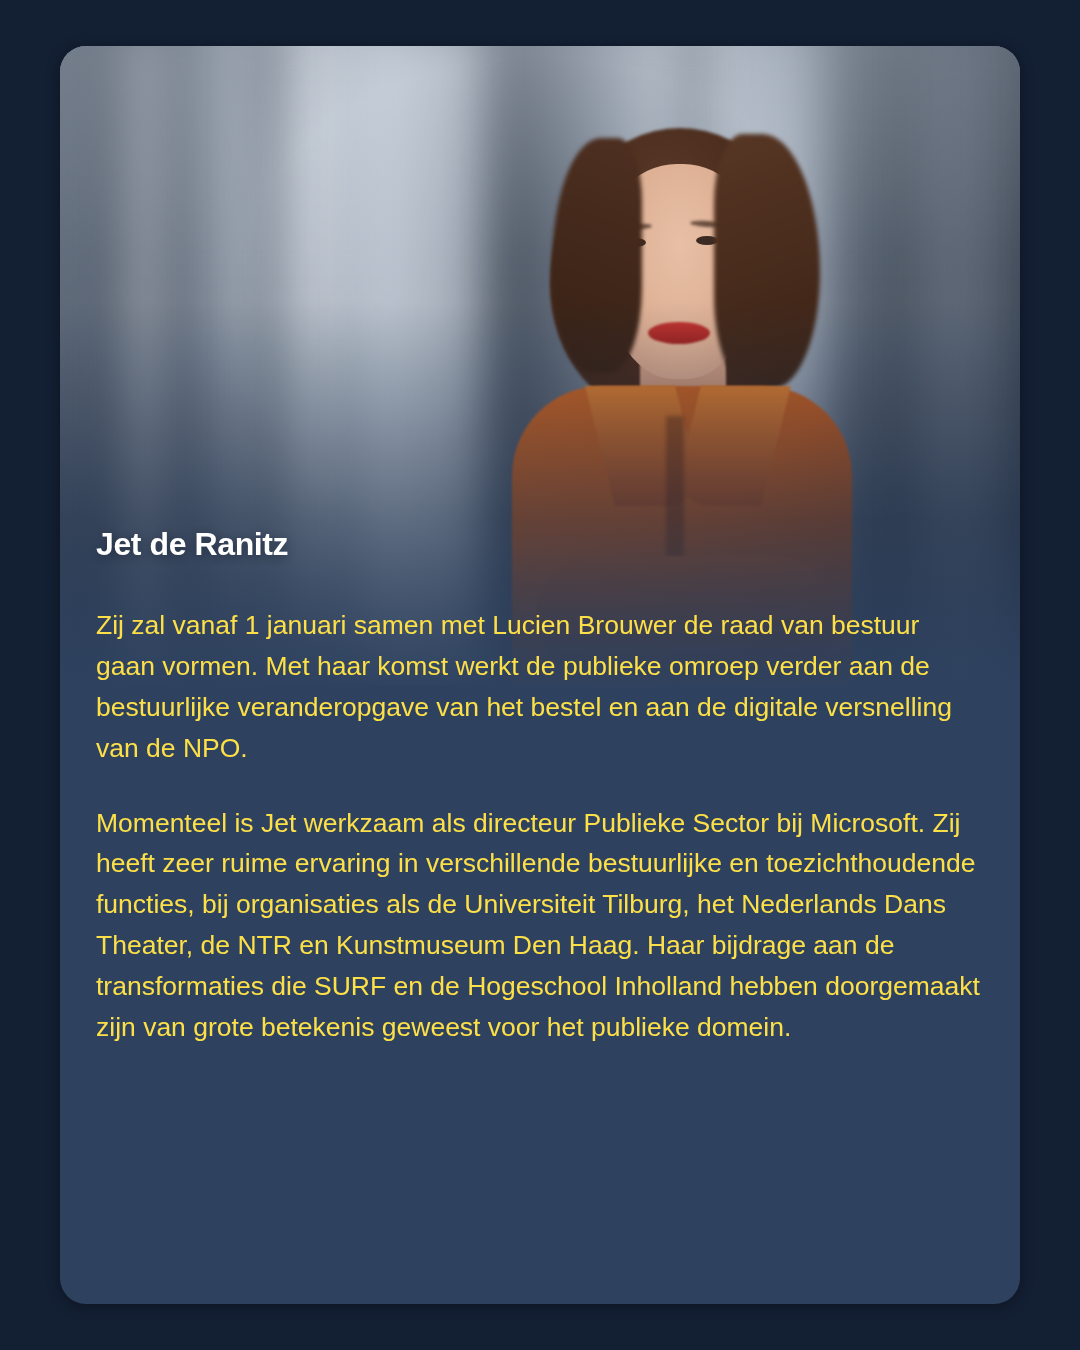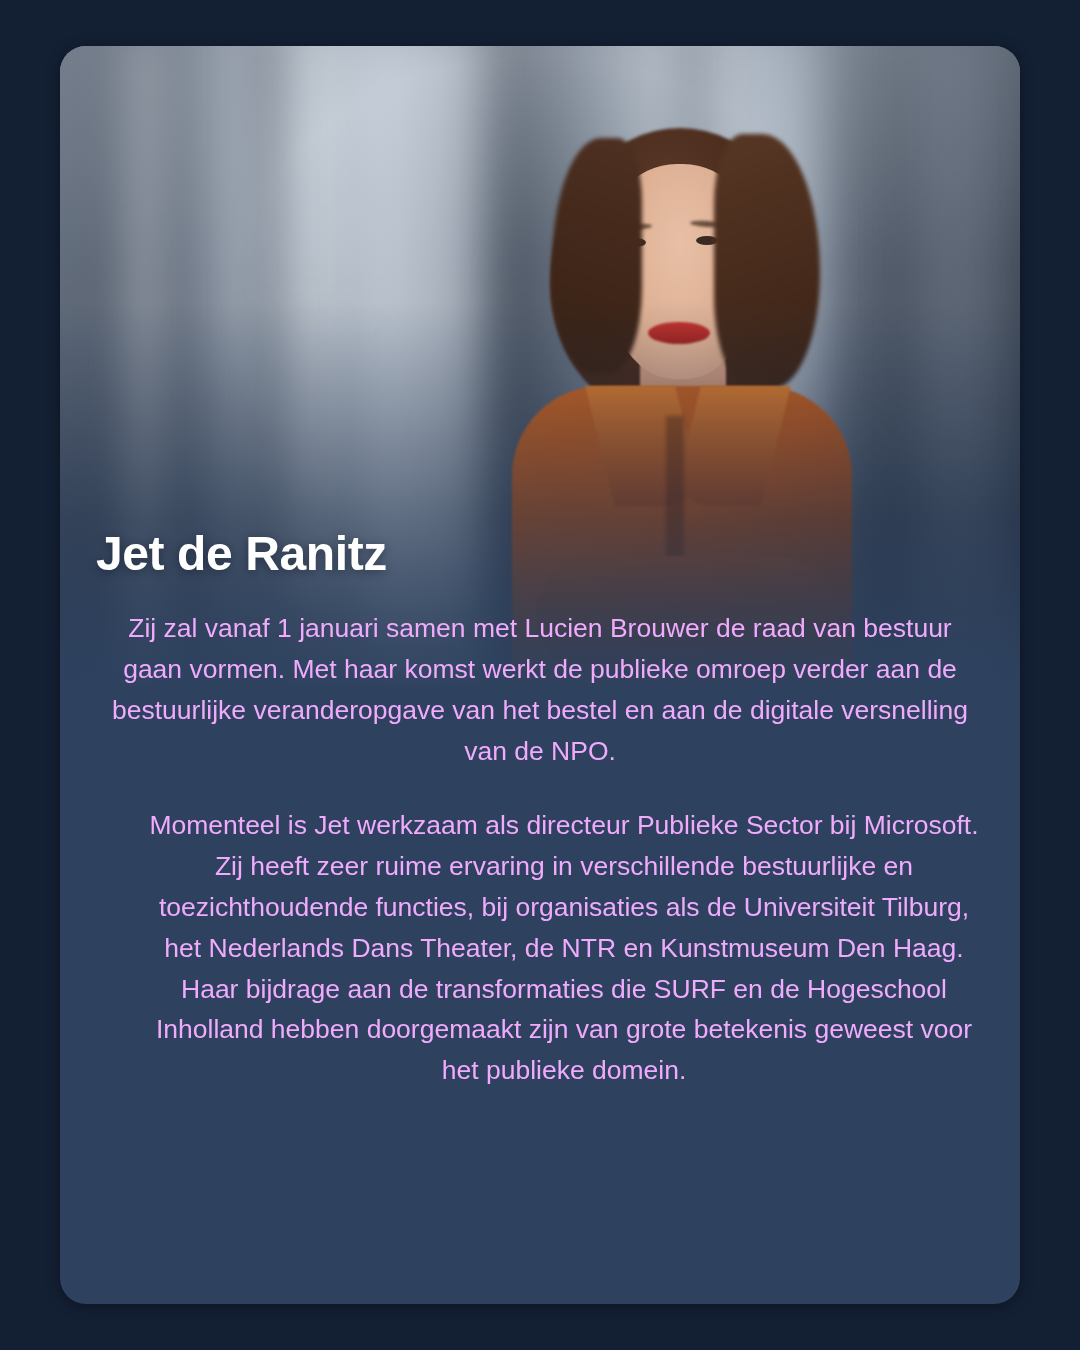--- a/index.html
+++ b/index.html
@@ -184,38 +184,37 @@
   .content {
     position: absolute;
     left: 0;
     top: 480px;
     width: 960px;
     padding: 0 36px;
     box-sizing: border-box;
     color: #ffffff;
   }
   .headline {
-    font-size: 48px;
+    font-size: 32px;
     line-height: 1.17;
     font-weight: bold;
     letter-spacing: -0.4px;
-    margin: 0 0 26px 0;
+    margin: 0 0 42px 0;
     text-shadow: 0 2px 10px rgba(10,18,32,0.45);
   }
   .headline .line { display: block; }
 
   .para {
     font-size: 26.5px;
     line-height: 1.54;
     font-weight: 400;
     margin: 0 0 34px 0;
-    color: #f0abfc;
-    text-align: center;
-  }
-  .para:last-child { margin-bottom: 0; margin-left: 48px; }
+    color: #fde047;
+  }
+  .para:last-child { margin-bottom: 0; }
 </style>
 </head>
 <body>
 
 <div class="card">
 
   <div class="photo">
     <div class="photo-bg"></div>
     <div class="photo-bg2"></div>
     <div class="photo-streak streak-a"></div>

